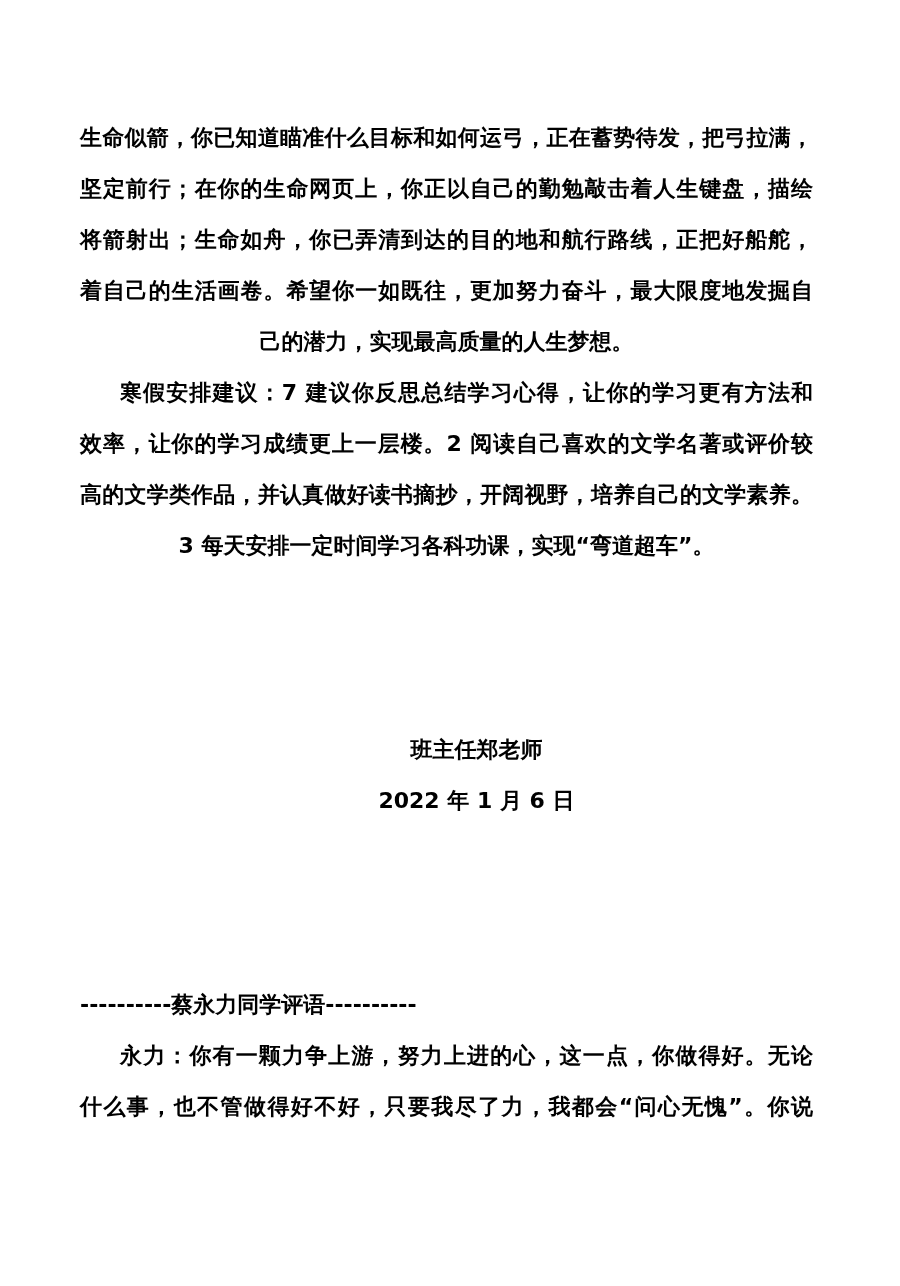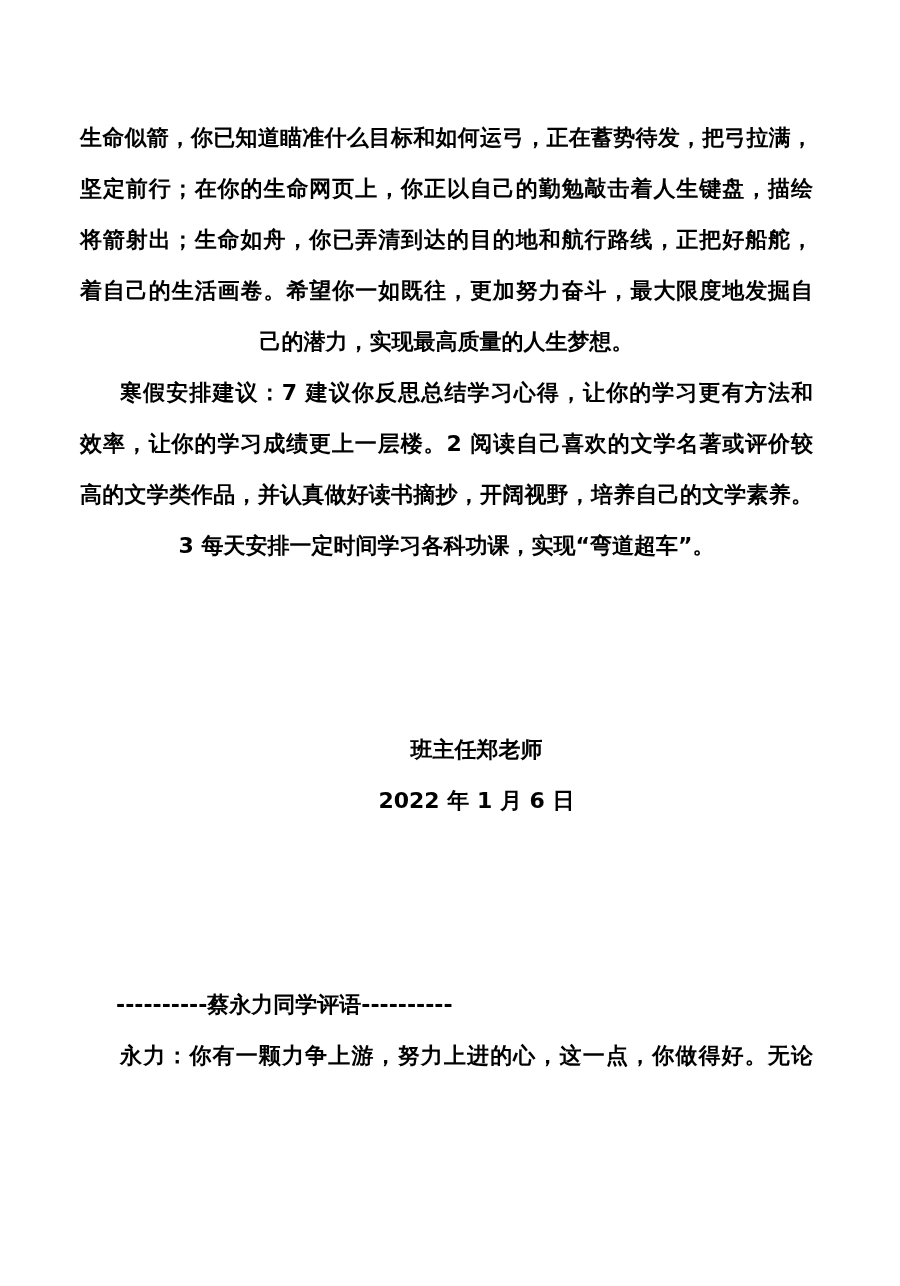--- a/index.html
+++ b/index.html
@@ -32,21 +32,21 @@
     white-space: normal;
     text-align: justify;
     text-align-last: justify;
   }
   .indent { text-indent: 40px; }
   .center {
     text-align: left;
     text-align-last: center;
     padding-left: 60px;
   }
-  .separator { text-align: left; margin-left: 36px; }
+  .separator { text-align: left; }
   .spacer-3 { height: 153px; }
 </style>
 </head>
 <body>
 
 <div class="page">
   <div class="flow">
 
     <div>
         <div class="line just">生命似箭，你已知道瞄准什么目标和如何运弓，正在蓄势待发，把弓拉满，</div>
@@ -65,16 +65,17 @@
     <div class="line center">班主任郑老师</div>
 
     <div class="line center">2022 年 1 月 6 日</div>
 
     <div class="spacer-3"></div>
 
     <div class="line separator">----------蔡永力同学评语----------</div>
 
     <div>
         <div class="line just indent">永力：你有一颗力争上游，努力上进的心，这一点，你做得好。无论</div>
+        <div class="line just">什么事，也不管做得好不好，只要我尽了力，我都会“问心无愧”。你说</div>
       </div>
 
   </div>
 </div>
 
 </body></html>

